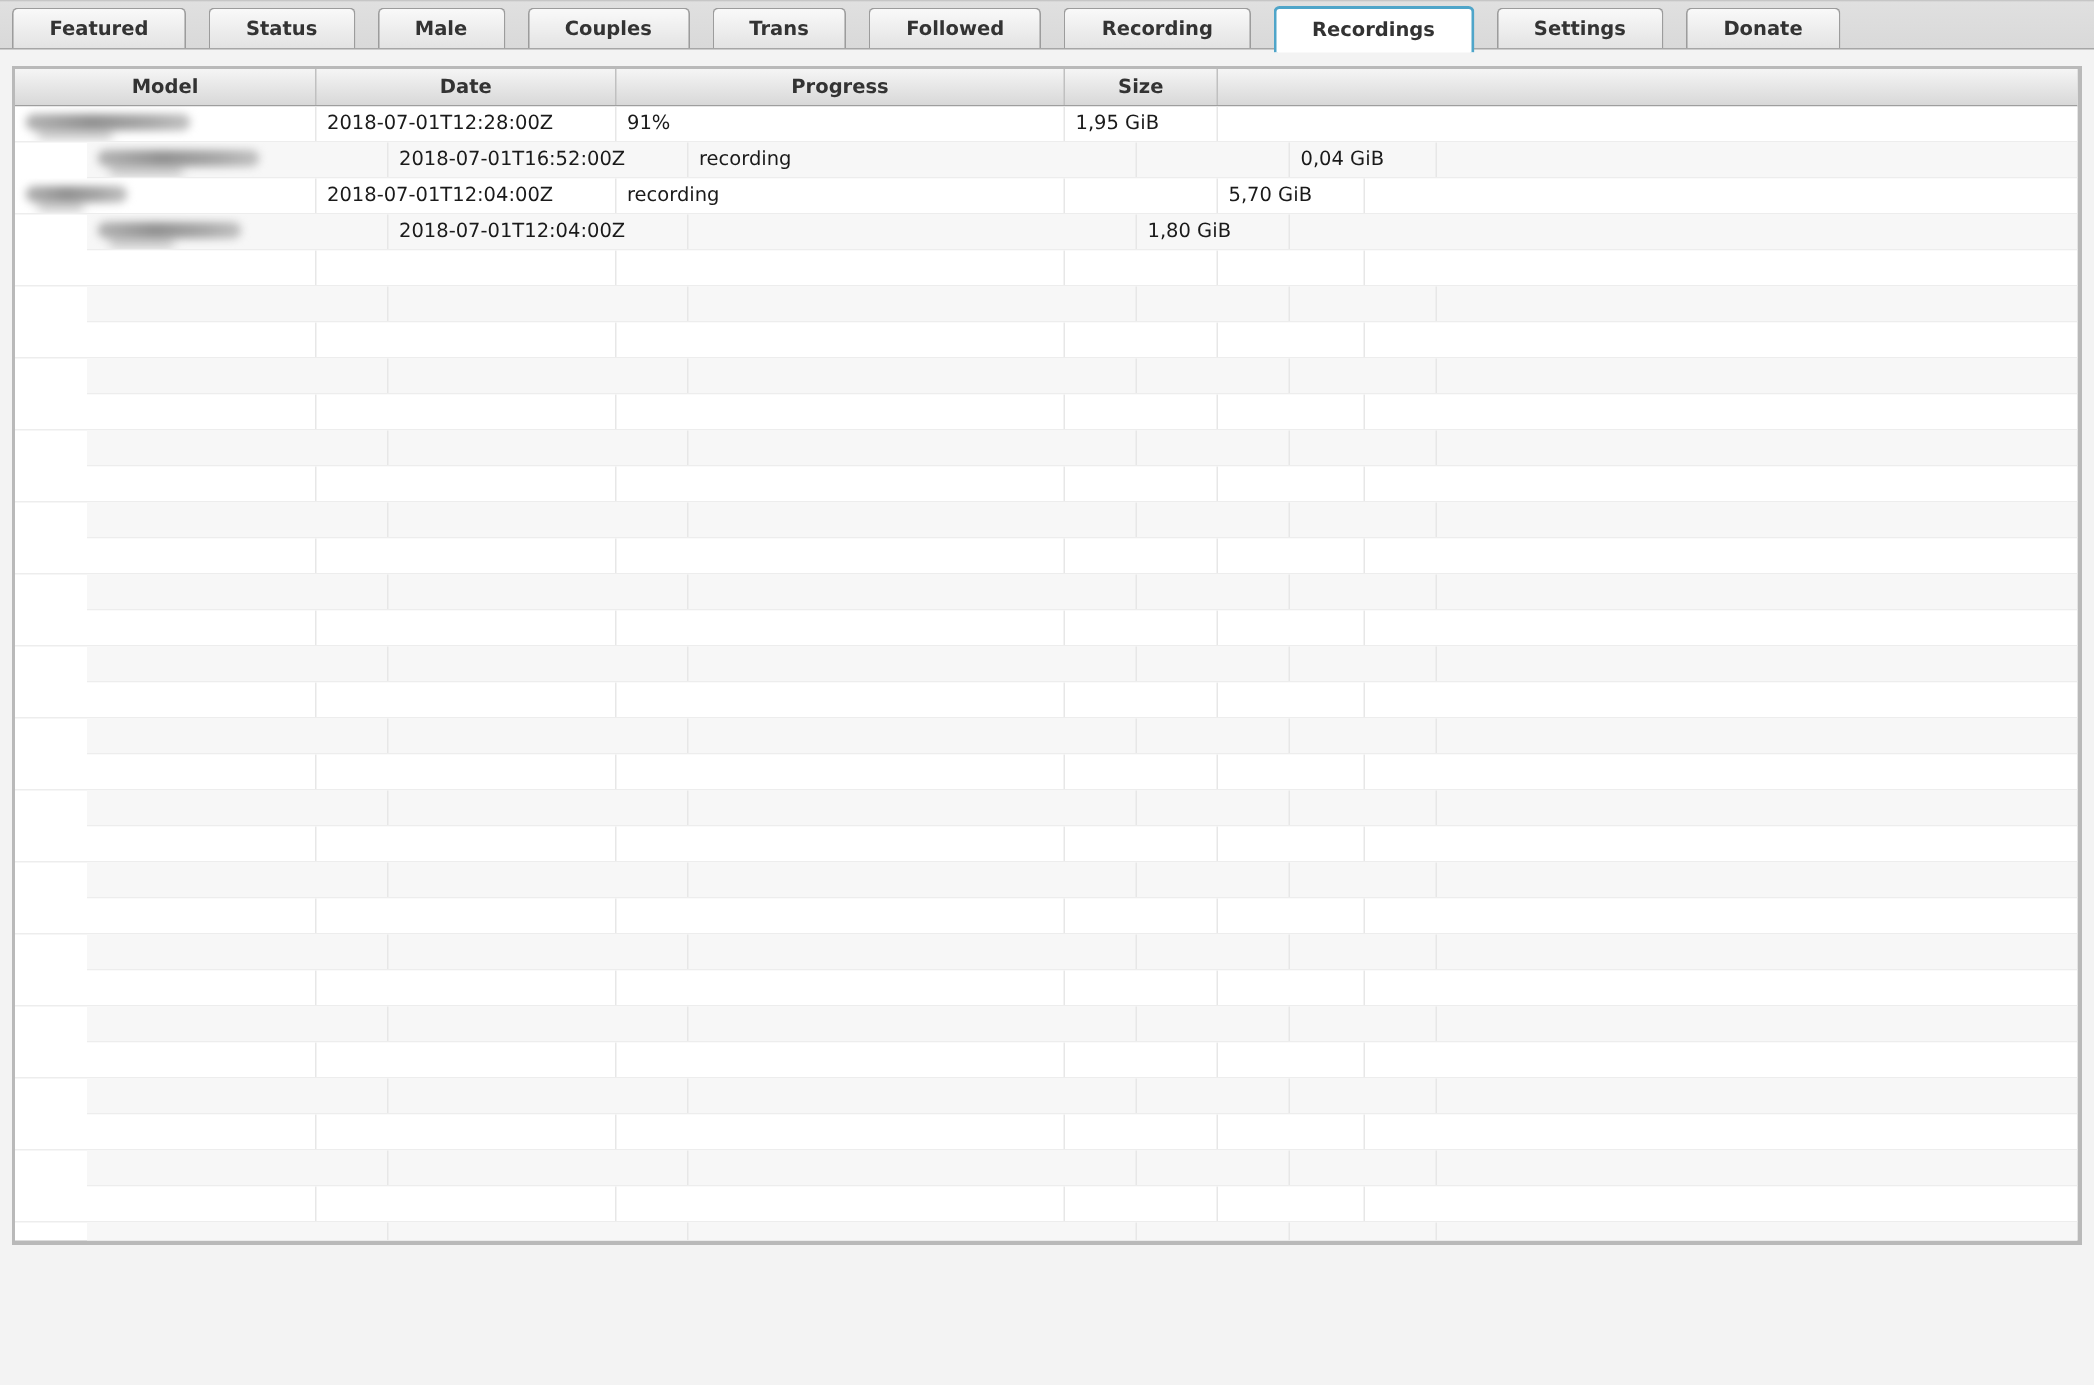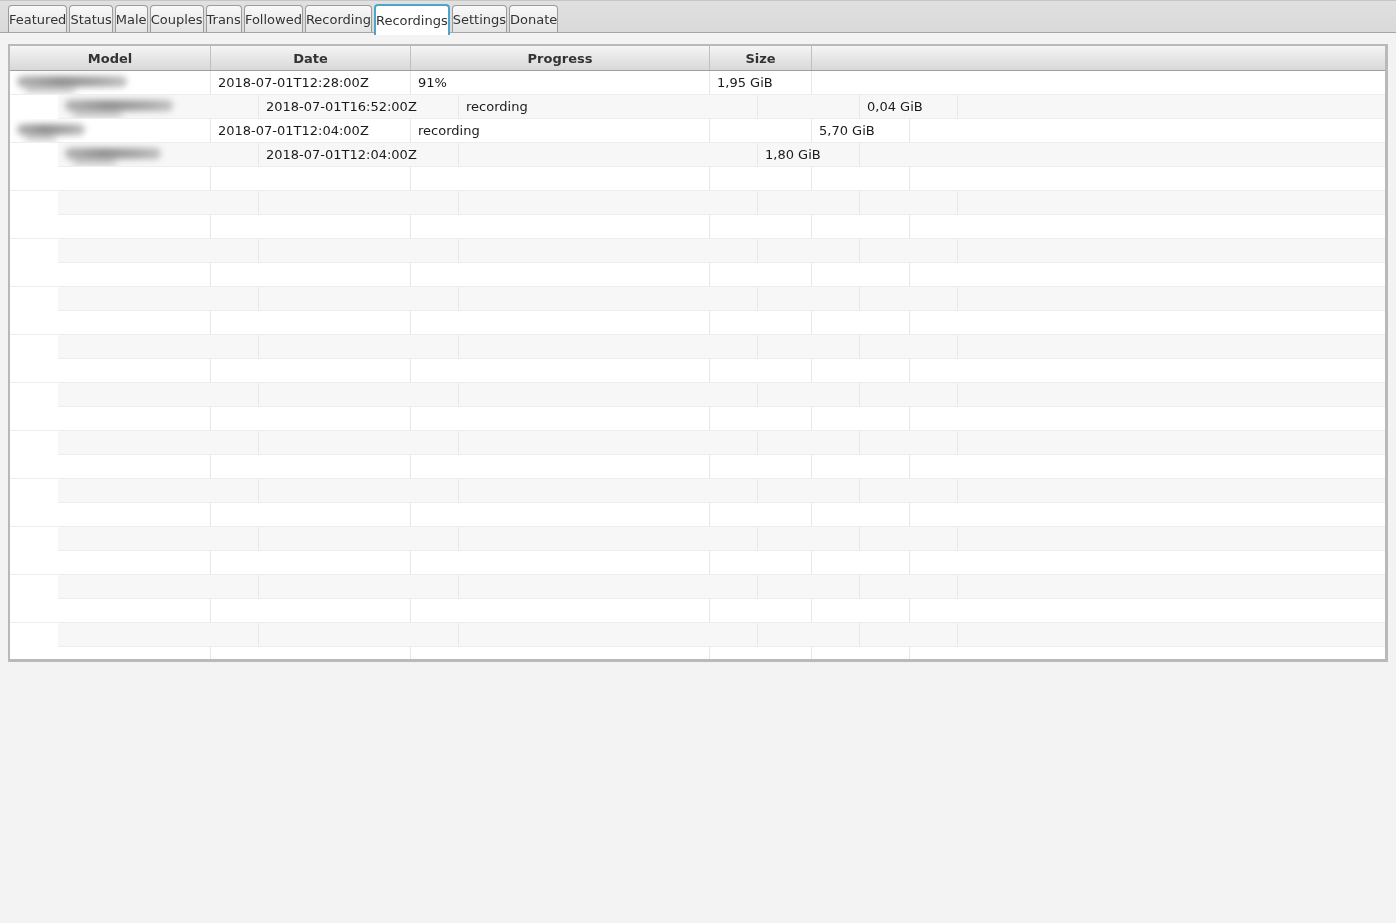--- a/index.html
+++ b/index.html
@@ -11,37 +11,37 @@
   }
   
   .tabbar {
     position:absolute; left:0; top:0; width:1396px; height:33px;
     background:linear-gradient(#e0e0e0,#d9d9d9);
     border-top:1px solid #c6c6c6;
     border-bottom:1px solid #a6a6a6;
     display:flex; align-items:flex-end; padding-left:8px;
   }
   .tab {
-    height:27px; padding:0 0; margin-right:2px;
+    height:27px; padding:0 24px; margin-right:15px;
     display:flex; align-items:center;
     font-size:13px; color:#333;
     background:linear-gradient(#f9f9f9,#e3e3e3);
     border:1px solid #9c9c9c; border-bottom:none;
     border-radius:4px 4px 0 0;
-    position:relative; cursor:default; white-space:nowrap;
+    position:relative; cursor:default; white-space:nowrap;font-weight:bold;
   }
   .tab.active {
     background:#fff;
     border:2px solid #4fa5c9; border-bottom:none;
     height:31px; margin-bottom:-3px; z-index:5;
     border-radius:4px 4px 0 0;
   }
   
   .table-frame {
-    position:absolute; left:8px; top:44px; width:1380px; height:618px;
+    position:absolute; left:8px; top:44px; width:1380px; height:786px;
     background:#fff;
     border:2px solid #b9b9b9;
     border-right-width:3px; border-bottom-width:3px;
     overflow:hidden;
   }
   .thead, .tr {
     display:grid;
     grid-template-columns:201px 200px 299px 102px 98px 1fr;
   }
   .thead {

